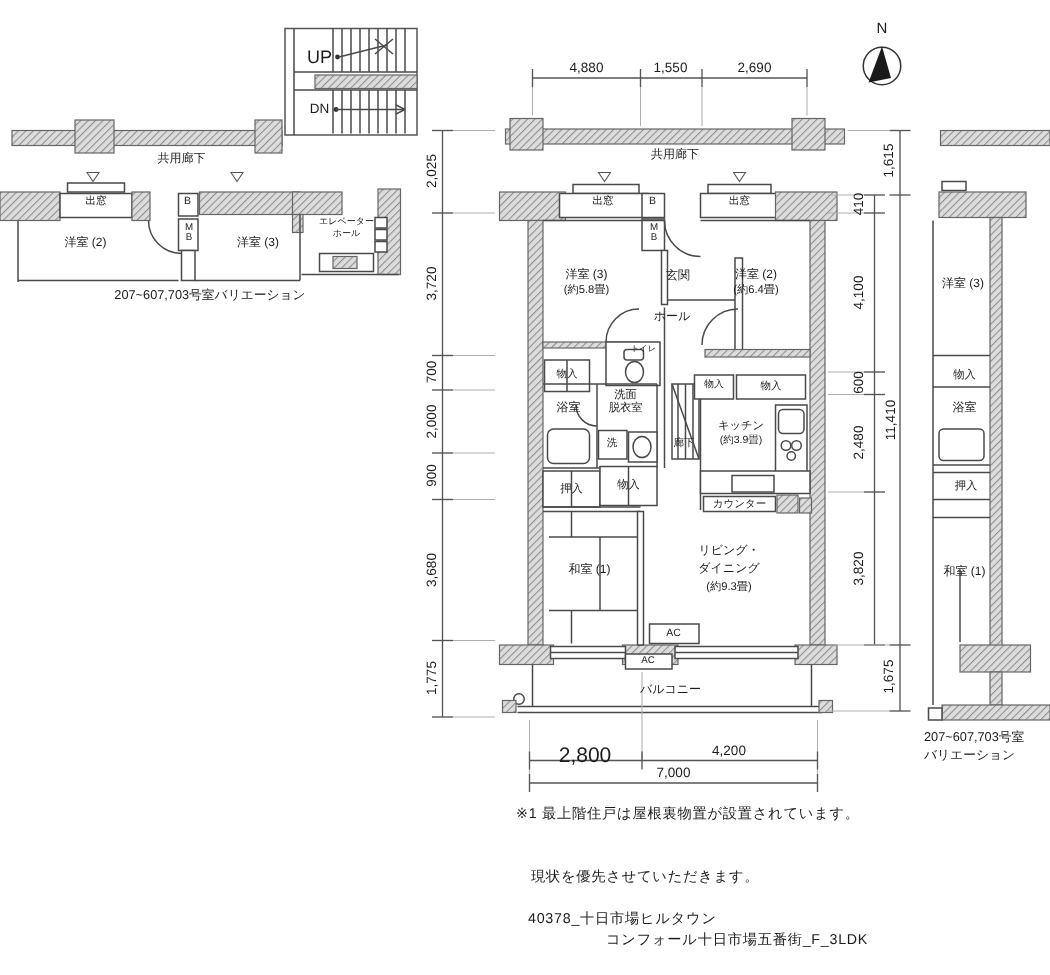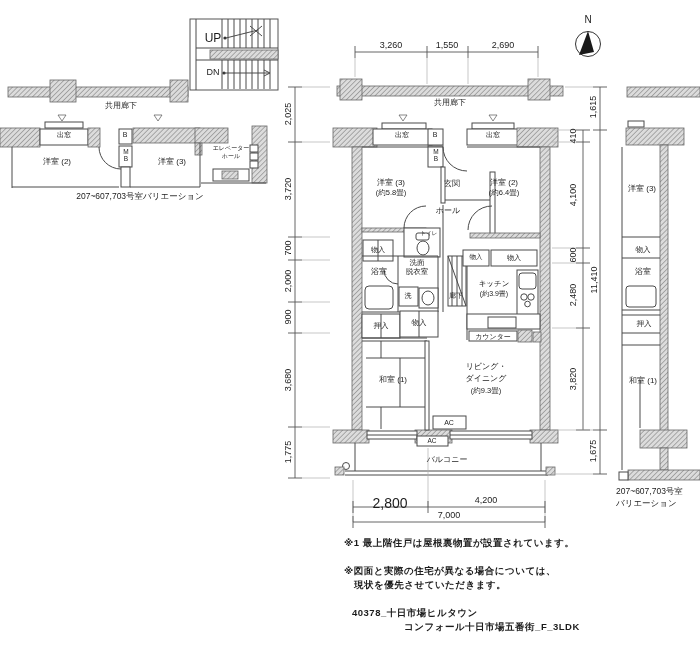--- a/index.html
+++ b/index.html
@@ -6,21 +6,21 @@
   #stage{position:relative;width:700px;height:650px;background:#fff;overflow:hidden;
          font-family:"Liberation Sans","DejaVu Sans",sans-serif;color:#222;}
   #plan-svg{position:absolute;left:0;top:0;}
   .lbl{position:absolute;transform:translateX(-50%);white-space:nowrap;line-height:1;
        color:#1c1c1c;text-align:center;}
   .lbll{position:absolute;white-space:nowrap;line-height:1;color:#1c1c1c;}
   .dimv{position:absolute;transform:translate(-50%,-50%) rotate(-90deg);white-space:nowrap;
         line-height:1;font-size:9px;color:#1c1c1c;}
   .vtext{position:absolute;writing-mode:vertical-rl;text-orientation:upright;
          line-height:1;letter-spacing:0;color:#1c1c1c;}
-  .note{font-weight:700;letter-spacing:.5px;}
+  .note{font-weight:400;letter-spacing:.5px;}
 </style>
 </head>
 <body>
 
 <div id="stage">
 
 <svg id="plan-svg" width="700" height="650" viewBox="0 0 700 650">
   <defs>
     <pattern id="ht" width="3.5" height="3.5" patternUnits="userSpaceOnUse" patternTransform="rotate(45)">
       <rect width="3.5" height="3.5" fill="#dcdcdc"></rect>
@@ -307,21 +307,21 @@
   <div class="lbl" style="left:57px;top:158px;font-size:8px">洋室 (2)</div>
   <div class="lbl" style="left:125px;top:131px;font-size:7px">B</div>
   <div class="vtext" style="left:122px;top:148px;font-size:6.5px">MB</div>
   <div class="lbl" style="left:172px;top:158px;font-size:8px">洋室 (3)</div>
   <div class="lbl" style="left:231px;top:145px;font-size:6px">エレベーター</div>
   <div class="lbl" style="left:231px;top:153px;font-size:6px">ホール</div>
   <div class="lbl" style="left:140px;top:192px;font-size:8.5px">207~607,703号室バリエーション</div>
 
   <div class="lbl" style="left:588px;top:15px;font-size:10px">N</div>
 
-  <div class="lbl" style="left:391px;top:41px;font-size:9px">3,260</div>
+  <div class="lbl" style="left:391px;top:41px;font-size:9px">4,880</div>
   <div class="lbl" style="left:447px;top:41px;font-size:9px">1,550</div>
   <div class="lbl" style="left:503px;top:41px;font-size:9px">2,690</div>
 
   <div class="lbl" style="left:402px;top:131px;font-size:7px">出窓</div>
   <div class="lbl" style="left:435px;top:131px;font-size:7px">B</div>
   <div class="vtext" style="left:432px;top:148px;font-size:6.5px">MB</div>
   <div class="lbl" style="left:493px;top:131px;font-size:7px">出窓</div>
   <div class="lbl" style="left:391px;top:179px;font-size:8px">洋室 (3)</div>
   <div class="lbl" style="left:391px;top:189px;font-size:7.5px">(約5.8畳)</div>
   <div class="lbl" style="left:452px;top:180px;font-size:8px">玄関</div>
@@ -374,19 +374,18 @@
 
   <div class="lbl" style="left:642px;top:185px;font-size:8px">洋室 (3)</div>
   <div class="lbl" style="left:643px;top:246px;font-size:7.5px">物入</div>
   <div class="lbl" style="left:643px;top:268px;font-size:8px">浴室</div>
   <div class="lbl" style="left:644px;top:320px;font-size:7.5px">押入</div>
   <div class="lbl" style="left:643px;top:377px;font-size:8px">和室 (1)</div>
   <div class="lbll" style="left:616px;top:487px;font-size:8.5px">207~607,703号室</div>
   <div class="lbll" style="left:616px;top:499px;font-size:8.5px">バリエーション</div>
 
   <div class="lbll note" style="left:344px;top:538px;font-size:9.5px">※1 最上階住戸は屋根裏物置が設置されています。</div>
-  <div class="lbll note" style="left:344px;top:566px;font-size:9.5px">※図面と実際の住宅が異なる場合については、</div>
   <div class="lbll note" style="left:344px;top:580px;font-size:9.5px">　現状を優先させていただきます。</div>
 
   <div class="lbll note" style="left:352px;top:608px;font-size:9.5px">40378_十日市場ヒルタウン</div>
   <div class="lbll note" style="left:404px;top:622px;font-size:9.5px">コンフォール十日市場五番街_F_3LDK</div>
 
 </div>
 
 </body></html>

